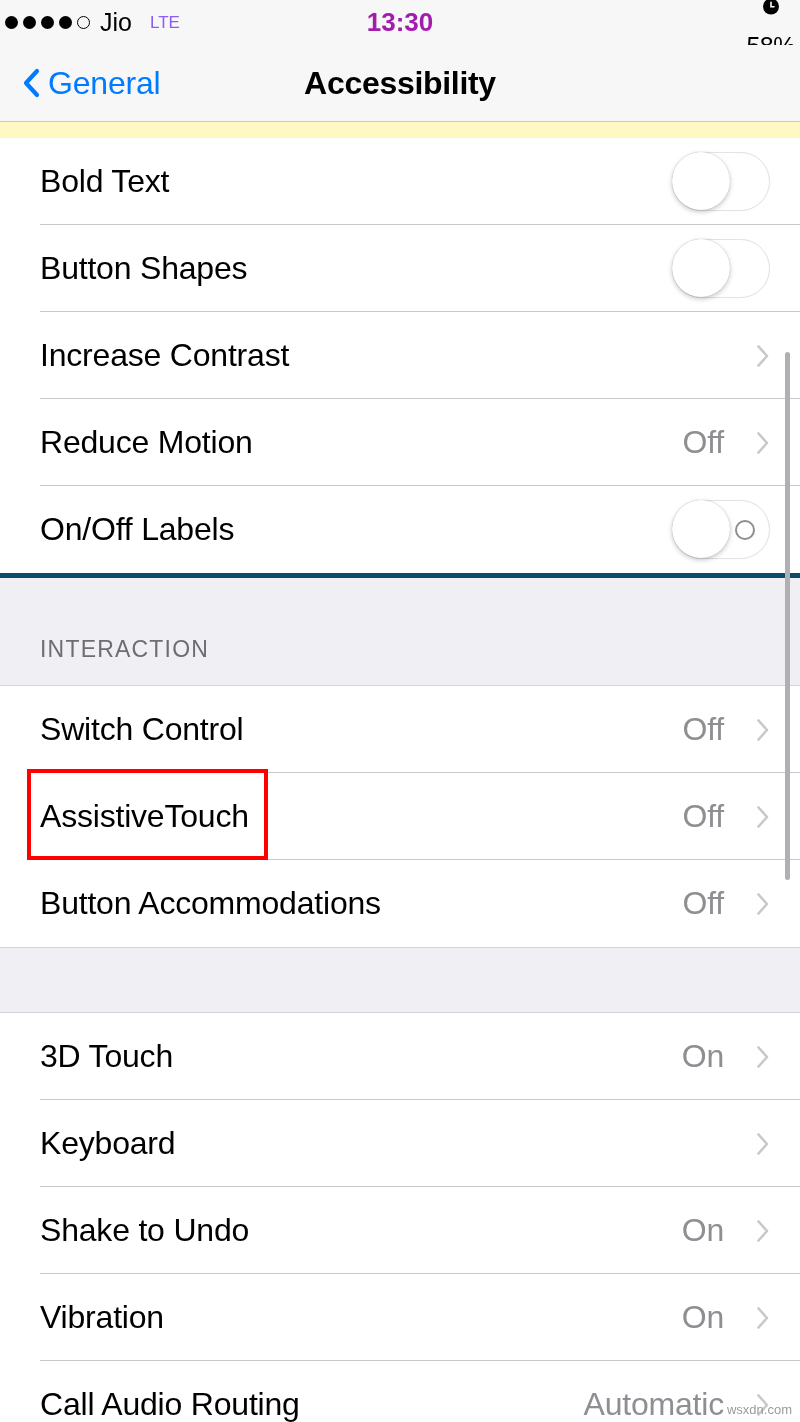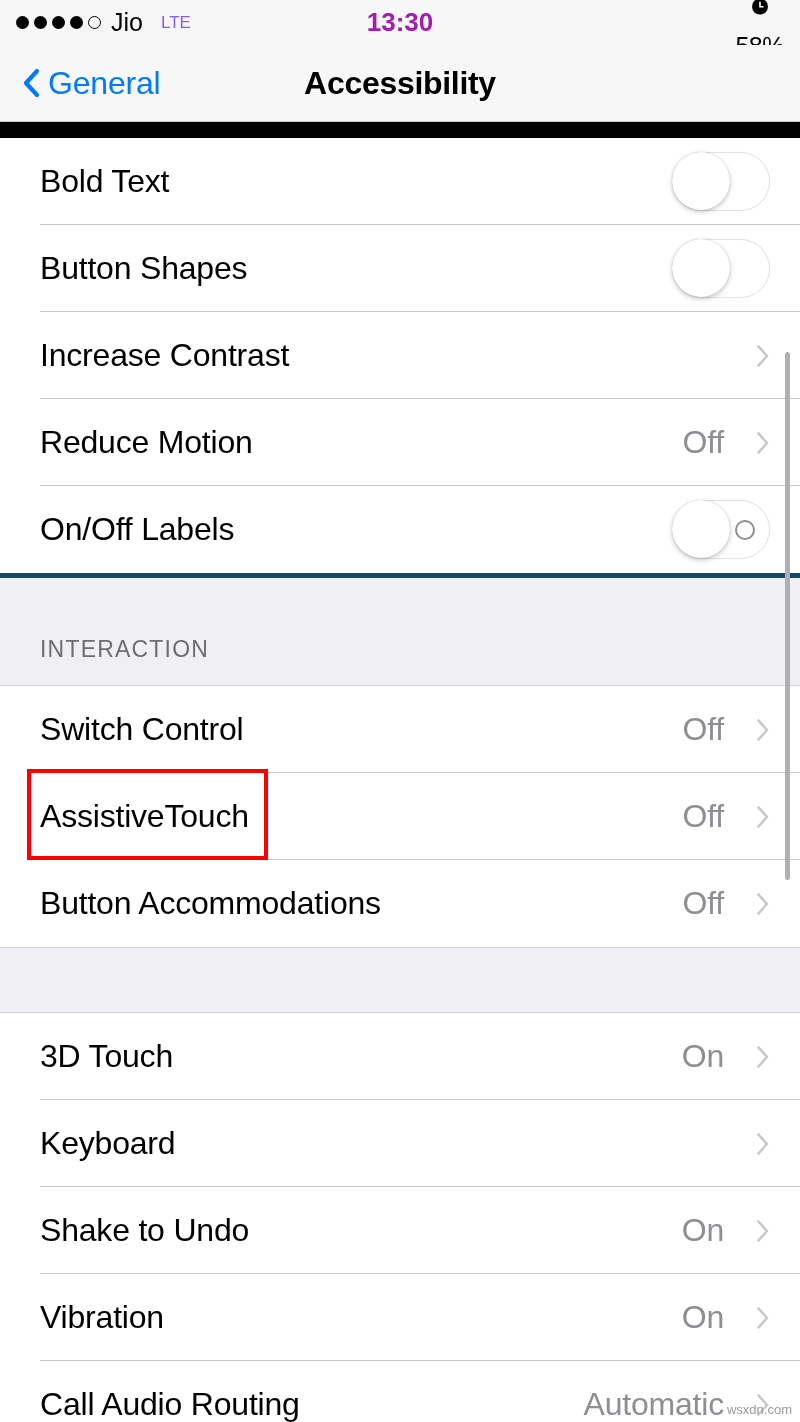--- a/index.html
+++ b/index.html
@@ -20,21 +20,21 @@
     background: #ffffff;
   }
 
   
   .status-bar {
     position: relative;
     height: 45px;
     background: #f7f7f7;
     display: flex;
     align-items: center;
-    padding: 0 16px;
+    padding: 0 5px;
   }
   .status-left {
     display: flex;
     align-items: center;
     gap: 0px;
   }
   .signal-dots {
     display: flex;
     align-items: center;
     gap: 5px;
@@ -139,21 +139,21 @@
     pointer-events: none;
   }
 
   
   .list-area {
     position: relative;
     background: #ffffff;
   }
 
   .group {
-    background: #000000;
+    background: #fef9c3;
     position: relative;
   }
 
   .gap {
     background: #efeff4;
     border-top: 1px solid #d4d4d8;
     border-bottom: 1px solid #d4d4d8;
   }
 
   .section-header {

